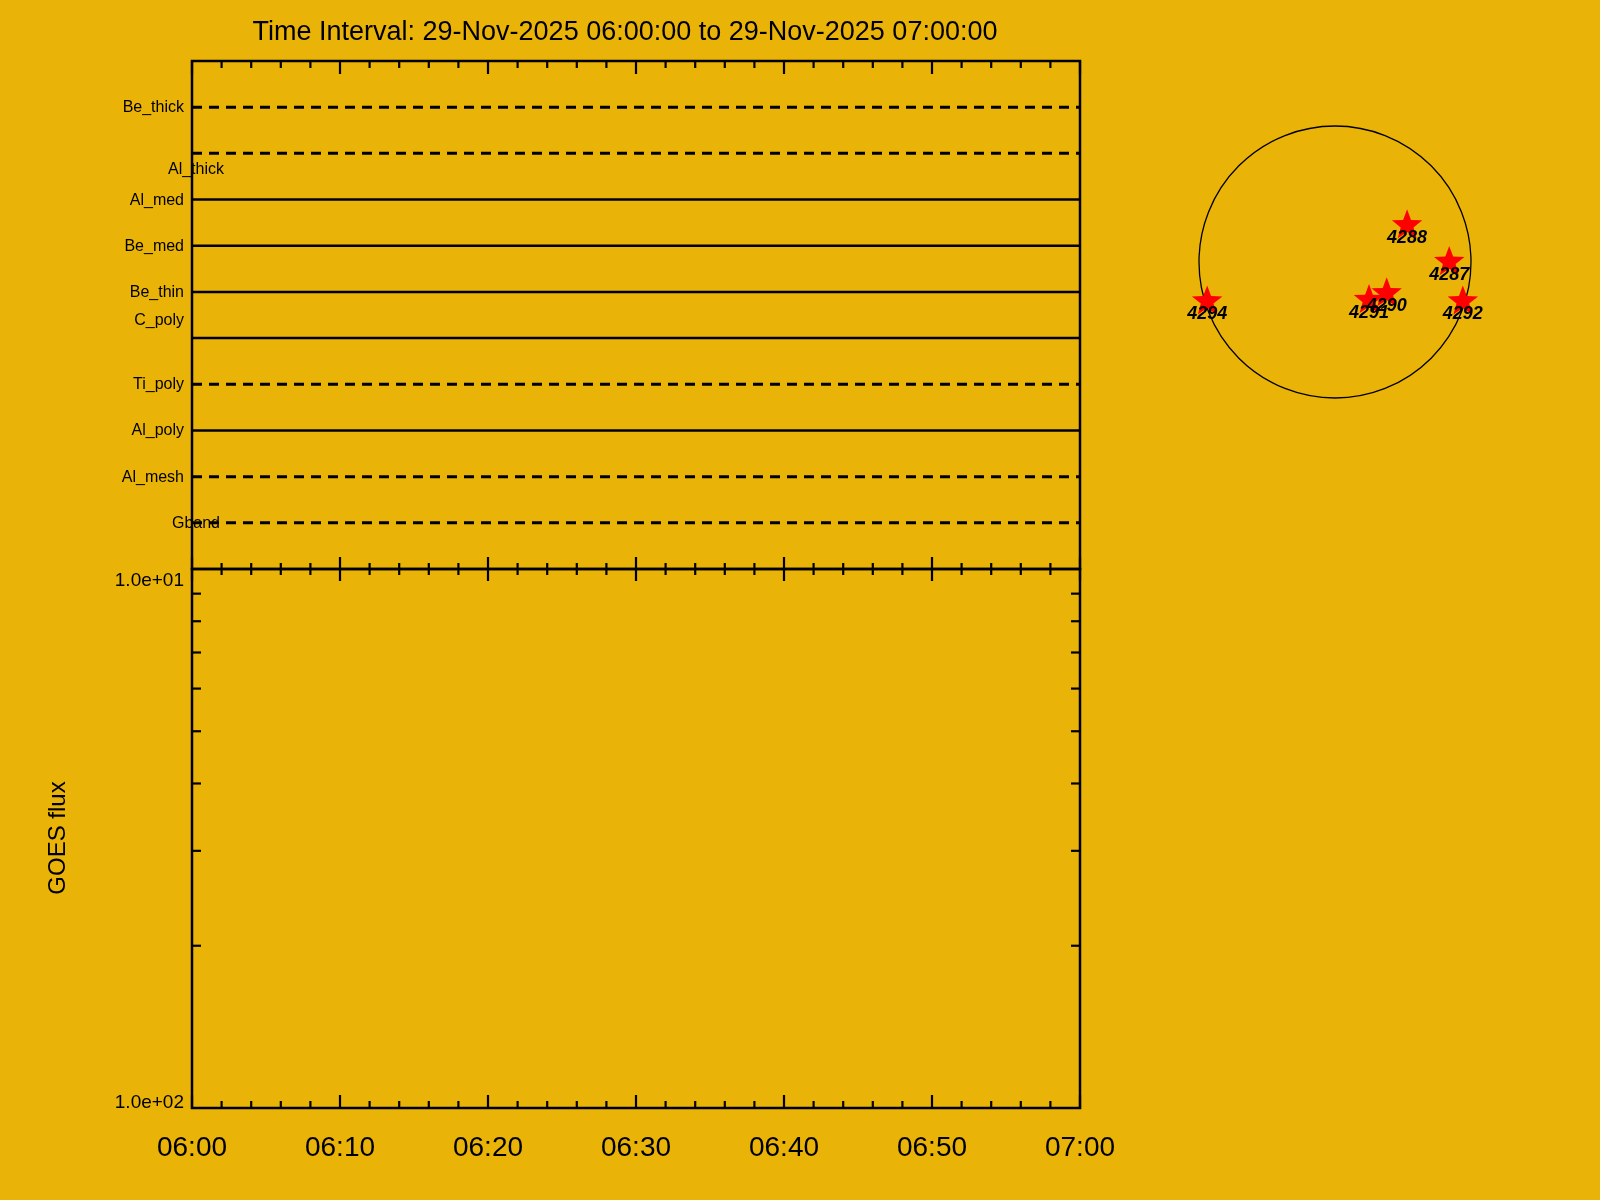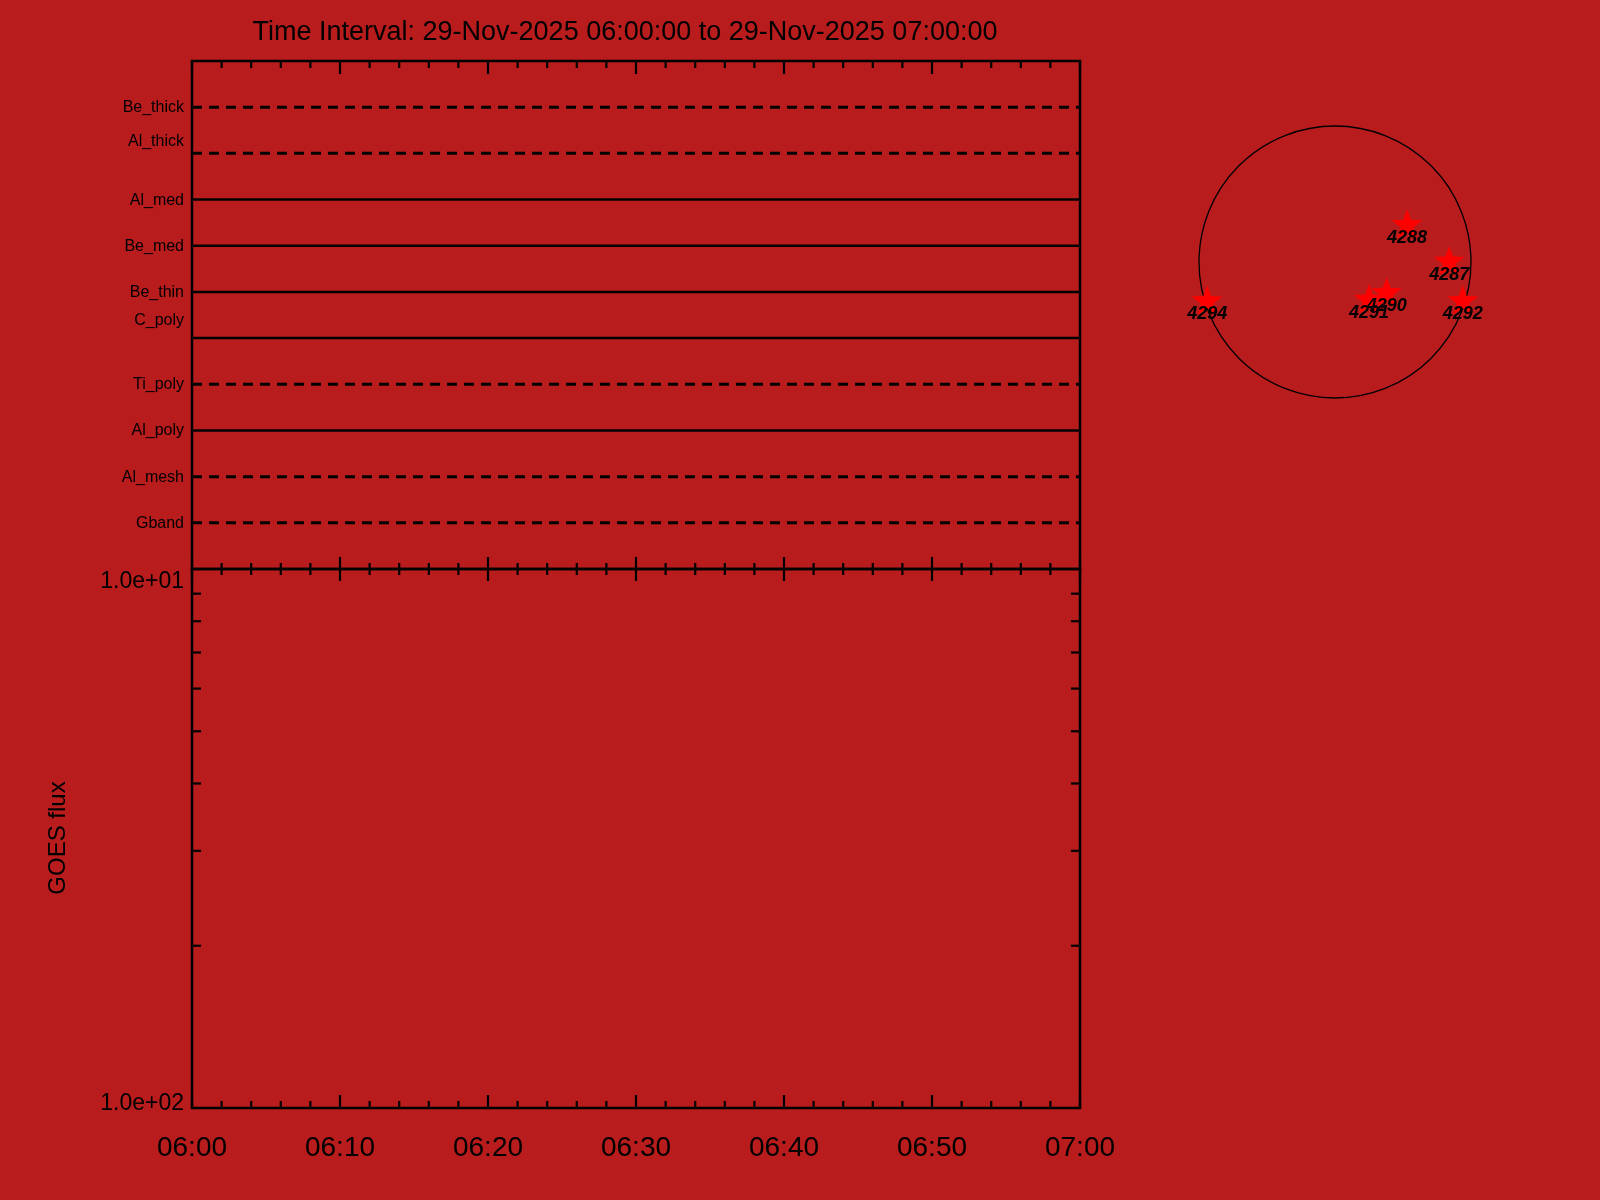--- a/index.html
+++ b/index.html
@@ -2,41 +2,41 @@
 <html><head>
 <meta charset="utf-8">
 <style>
   html, body {
     margin: 0; padding: 0;
     background: #ffffff;
   }
   #figure {
     position: relative;
     width: 1600px; height: 1200px;
-    background: #b91c1c;
+    background: #eab308;
     color: #000000;
     font-family: "Liberation Sans", sans-serif;
     overflow: hidden;
   }
   #plot-svg { position: absolute; left: 0; top: 0; }
   .txt { position: absolute; white-space: nowrap; }
   #figure-title {
     left: 181px; top: 16px; width: 888px;
     text-align: center;
     font-size: 27px;
   }
   .filter-label {
     left: 0; width: 184px;
     text-align: right;
     font-size: 16px; line-height: 28px;
   }
   .ytick-label {
     left: 0; width: 184px;
     text-align: right;
-    font-size: 23px; line-height: 26px;
+    font-size: 19px; line-height: 26px;
   }
   #goes-flux-label {
     left: 57px; top: 838px;
     transform: translate(-50%, -50%) rotate(-90deg);
     font-size: 24px;
   }
   .xtick-label {
     top: 1131px; width: 140px; margin-left: -70px;
     text-align: center;
     font-size: 28px;
@@ -180,29 +180,29 @@
       <path d="M1386.7 277.3L1390.6 287.9L1401.9 288.3L1393.1 295.4L1396.1 306.2L1386.7 300.0L1377.3 306.2L1380.3 295.4L1371.5 288.3L1382.7 287.9Z" fill="#ff0000"></path>
       <path d="M1369.0 284.1L1372.9 294.7L1384.2 295.1L1375.4 302.2L1378.4 313.0L1369.0 306.8L1359.6 313.0L1362.6 302.2L1353.8 295.1L1365.1 294.7Z" fill="#ff0000"></path>
       <path d="M1462.8 285.4L1466.8 296.0L1478.1 296.5L1469.2 303.5L1472.2 314.4L1462.8 308.1L1453.4 314.4L1456.5 303.5L1447.6 296.5L1458.9 296.0Z" fill="#ff0000"></path>
       <path d="M1207.2 285.4L1211.1 296.0L1222.4 296.5L1213.5 303.5L1216.6 314.4L1207.2 308.1L1197.8 314.4L1200.8 303.5L1191.9 296.5L1203.2 296.0Z" fill="#ff0000"></path>
     </svg>
   <div class="txt" id="figure-title">Time Interval: 29-Nov-2025 06:00:00 to 29-Nov-2025 07:00:00</div>
   <div class="txt ytick-label" style="top:567px">1.0e+01</div>
   <div class="txt ytick-label" style="top:1089px">1.0e+02</div>
   <div class="txt" id="goes-flux-label">GOES flux</div>
 <div class="txt filter-label" style="top: 93.1818px;">Be_thick</div>
-    <div class="txt filter-label" style="top: 127px;">Al_thick</div>
+    <div class="txt filter-label" style="top: 155px; padding-left: 40px;">Al_thick</div>
     <div class="txt filter-label" style="top: 185.545px;">Al_med</div>
     <div class="txt filter-label" style="top: 231.727px;">Be_med</div>
     <div class="txt filter-label" style="top: 277.909px;">Be_thin</div>
     <div class="txt filter-label" style="top: 306px;">C_poly</div>
     <div class="txt filter-label" style="top: 370.273px;">Ti_poly</div>
     <div class="txt filter-label" style="top: 416.455px;">Al_poly</div>
     <div class="txt filter-label" style="top: 462.636px;">Al_mesh</div>
-    <div class="txt filter-label" style="top: 508.818px;">Gband</div>
+    <div class="txt filter-label" style="top: 508.818px; margin-left: 36px;">Gband</div>
     <div class="txt xtick-label" style="left: 192px;">06:00</div>
     <div class="txt xtick-label" style="left: 340px;">06:10</div>
     <div class="txt xtick-label" style="left: 488px;">06:20</div>
     <div class="txt xtick-label" style="left: 636px;">06:30</div>
     <div class="txt xtick-label" style="left: 784px;">06:40</div>
     <div class="txt xtick-label" style="left: 932px;">06:50</div>
     <div class="txt xtick-label" style="left: 1080px;">07:00</div>
     <div class="txt star-label" style="left: 1449.24px; top: 267px;">4287</div>
     <div class="txt star-label" style="left: 1407.08px; top: 230.28px;">4288</div>
     <div class="txt star-label" style="left: 1386.68px; top: 298.28px;">4290</div>

